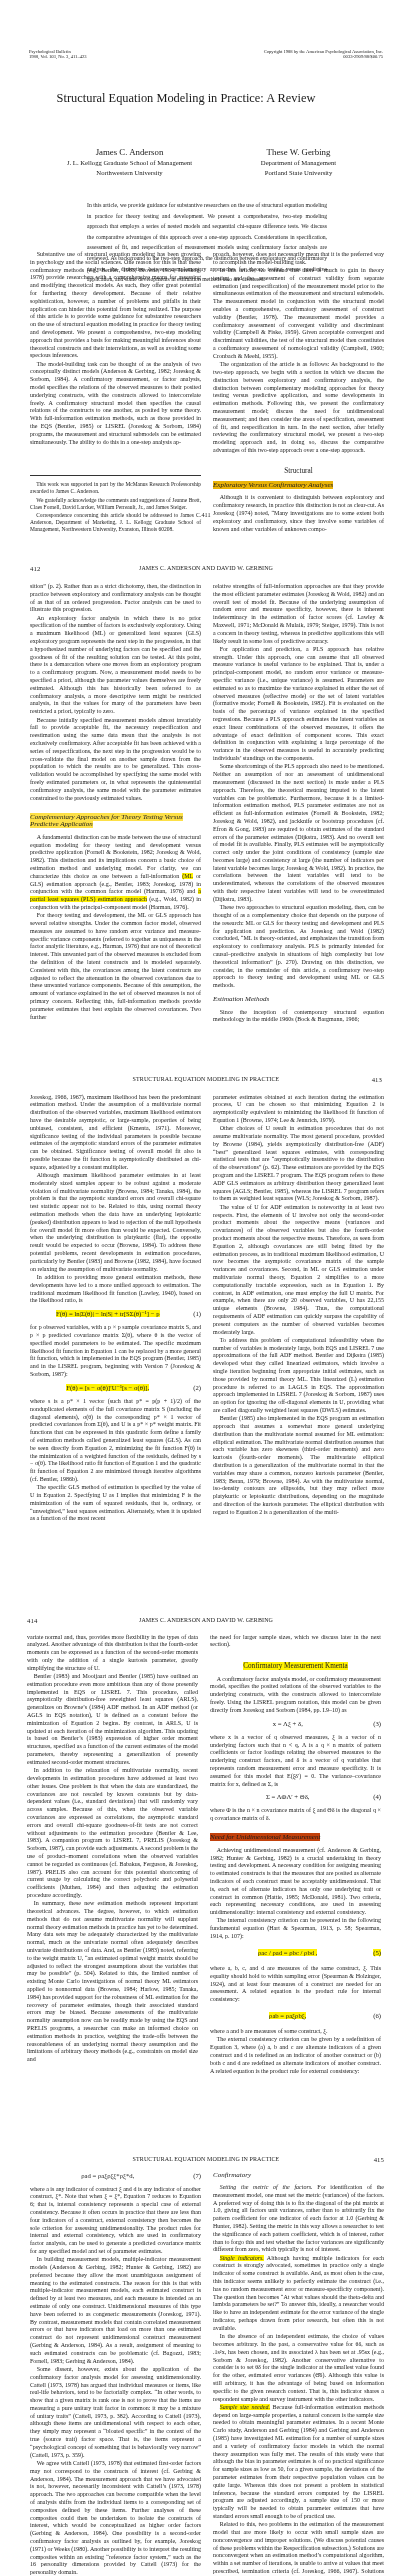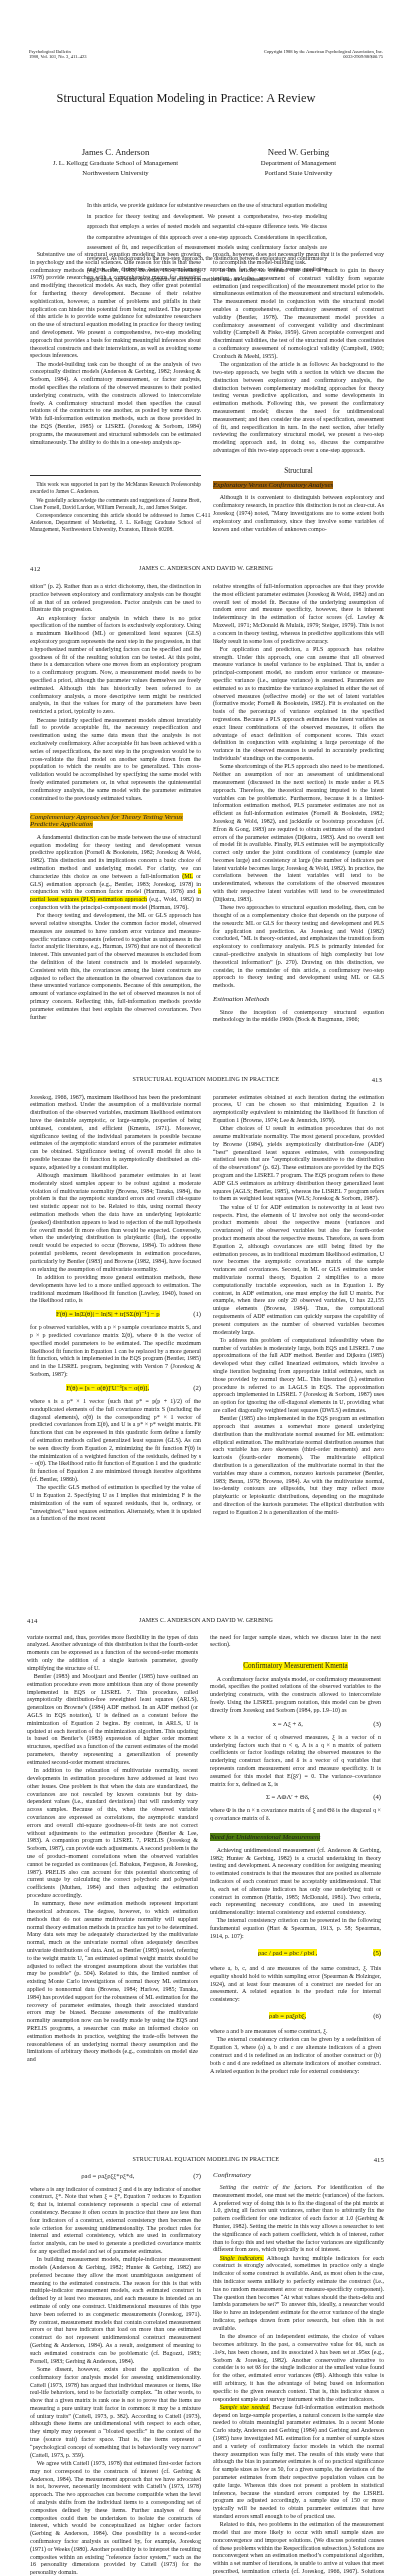--- a/index.html
+++ b/index.html
@@ -40,27 +40,27 @@
   </div>
   <div class="meta" style="right:29px;top:49px;text-align:right;">
     <div>Copyright 1988 by the American Psychological Association, Inc.</div>
     <div>0033-2909/88/$00.75</div>
   </div>
 
   <div class="title" style="top:89px;">
     <div>Structural Equation Modeling in Practice: A Review</div>
   </div>
 
-  <div class="author" style="left:46px;width:139px;top:147px;">
+  <div class="author" style="left:60px;width:139px;top:147px;">
     <div class="nm">James C. Anderson</div>
     <div>J. L. Kellogg Graduate School of Management</div>
     <div>Northwestern University</div>
   </div>
   <div class="author" style="left:247px;width:103px;top:147px;">
-    <div class="nm">Need W. Gerbing</div>
+    <div class="nm">These W. Gerbing</div>
     <div>Department of Management</div>
     <div>Portland State University</div>
   </div>
 
   <div class="abstract" style="top:200px;">In this article, we provide guidance for substantive researchers on the use of structural equation modeling in practice for theory testing and development. We present a comprehensive, two-step modeling approach that employs a series of nested models and sequential chi-square difference tests. We discuss the comparative advantages of this approach over a one-step approach. Considerations in specification, assessment of fit, and respecification of measurement models using confirmatory factor analysis are reviewed. As background to the two-step approach, the distinction between exploratory and confirmatory analysis, the distinction between complementary approaches for theory testing versus predictive application, and some developments in estimation methods also are discussed.</div>
 
   <div class="col" style="left:30px;top:251px;">
     <p>Substantive use of structural equation modeling has been growing in psychology and the social sciences. One reason for this is that these confirmatory methods (e.g., Bentler, 1983; Browne, 1984; Joreskog, 1978) provide researchers with a comprehensive means for assessing and modifying theoretical models. As such, they offer great potential for furthering theory development. Because of their relative sophistication, however, a number of problems and pitfalls in their application can hinder this potential from being realized. The purpose of this article is to provide some guidance for substantive researchers on the use of structural equation modeling in practice for theory testing and development. We present a comprehensive, two-step modeling approach that provides a basis for making meaningful inferences about theoretical constructs and their interrelations, as well as avoiding some specious inferences.</p>
     <p>The model-building task can be thought of as the analysis of two conceptually distinct models (Anderson &amp; Gerbing, 1982; Joreskog &amp; Sorbom, 1984). A confirmatory measurement, or factor analysis, model specifies the relations of the observed measures to their posited underlying constructs, with the constructs allowed to intercorrelate freely. A confirmatory structural model then specifies the causal relations of the constructs to one another, as posited by some theory. With full-information estimation methods, such as those provided in the EQS (Bentler, 1985) or LISREL (Joreskog &amp; Sorbom, 1984) programs, the measurement and structural submodels can be estimated simultaneously. The ability to do this in a one-step analysis ap-</p>
     <div class="fnrule" style="margin-top:29px;"></div>
@@ -69,37 +69,37 @@
       <p>We gratefully acknowledge the comments and suggestions of Jeanne Brett, Claes Fornell, David Larcker, William Perreault, Jr., and James Steiger.</p>
       <p>Correspondence concerning this article should be addressed to James C. Anderson, Department of Marketing, J. L. Kellogg Graduate School of Management, Northwestern University, Evanston, Illinois 60208.</p>
     </div>
   </div>
 
   <div class="col" style="left:213px;top:251px;">
     <p class="noind">proach, however, does not necessarily mean that it is the preferred way to accomplish the model-building task.</p>
     <p>In this article, we contend that there is much to gain in theory testing and the assessment of construct validity from separate estimation (and respecification) of the measurement model prior to the simultaneous estimation of the measurement and structural submodels. The measurement model in conjunction with the structural model enables a comprehensive, confirmatory assessment of construct validity (Bentler, 1978). The measurement model provides a confirmatory assessment of convergent validity and discriminant validity (Campbell &amp; Fiske, 1959). Given acceptable convergent and discriminant validities, the test of the structural model then constitutes a confirmatory assessment of nomological validity (Campbell, 1960; Cronbach &amp; Meehl, 1955).</p>
     <p>The organization of the article is as follows: As background to the two-step approach, we begin with a section in which we discuss the distinction between exploratory and confirmatory analysis, the distinction between complementary modeling approaches for theory testing versus predictive application, and some developments in estimation methods. Following this, we present the confirmatory measurement model; discuss the need for unidimensional measurement; and then consider the areas of specification, assessment of fit, and respecification in turn. In the next section, after briefly reviewing the confirmatory structural model, we present a two-step modeling approach and, in doing so, discuss the comparative advantages of this two-step approach over a one-step approach.</p>
     <div class="sec" style="margin-top:13.4px;">Structural</div>
-    <div class="subsec"><span class="hl" style="background: #a16207;">Exploratory Versus Confirmatory Analyses</span></div>
+    <div class="subsec"><span class="hl" style="background: #eab308;">Exploratory Versus Confirmatory Analyses</span></div>
     <p>Although it is convenient to distinguish between exploratory and confirmatory research, in practice this distinction is not as clear-cut. As Joreskog (1974) noted, “Many investigations are to some extent both exploratory and confirmatory, since they involve some variables of known and other variables of unknown compo-</p>
   </div>
 
   <div class="pagenum-foot" style="top:511px;">411</div>
 </div>
 
 <div class="page" style="top:551px;height:479px;">
   <div class="runhead" style="top:14.4px;">
     <span class="pn" style="left:30px;">412</span>
     <span class="rt">James C. Anderson and David W. Gerbing</span>
   </div>
   <div class="col" style="left:30px;top:32px;">
     <p class="noind">sition” (p. 2). Rather than as a strict dichotomy, then, the distinction in practice between exploratory and confirmatory analysis can be thought of as that of an ordered progression. Factor analysis can be used to illustrate this progression.</p>
     <p>An exploratory factor analysis in which there is no prior specification of the number of factors is exclusively exploratory. Using a maximum likelihood (ML) or generalized least squares (GLS) exploratory program represents the next step in the progression, in that a hypothesized number of underlying factors can be specified and the goodness of fit of the resulting solution can be tested. At this point, there is a demarcation where one moves from an exploratory program to a confirmatory program. Now, a measurement model needs to be specified a priori, although the parameter values themselves are freely estimated. Although this has historically been referred to as confirmatory analysis, a more descriptive term might be restricted analysis, in that the values for many of the parameters have been restricted a priori, typically to zero.</p>
     <p>Because initially specified measurement models almost invariably fail to provide acceptable fit, the necessary respecification and reestimation using the same data mean that the analysis is not exclusively confirmatory. After acceptable fit has been achieved with a series of respecifications, the next step in the progression would be to cross-validate the final model on another sample drawn from the population to which the results are to be generalized. This cross-validation would be accomplished by specifying the same model with freely estimated parameters or, in what represents the quintessential confirmatory analysis, the same model with the parameter estimates constrained to the previously estimated values.</p>
-    <div class="subsec" style="margin-top:11.3px;"><span class="hl" style="background: #eab308;">Complementary Approaches for Theory Testing Versus Predictive Application</span></div>
+    <div class="subsec" style="margin-top:11.3px;"><span class="hl" style="background: #fde047;">Complementary Approaches for Theory Testing Versus Predictive Application</span></div>
     <p><span>A fundamental distinction can be made between the use of structural equation modeling for theory testing and development versus predictive application (Fornell &amp; Bookstein, 1982; Joreskog &amp; Wold, 1982). This distinction and its implications concern a basic choice of estimation method and underlying model. For clarity, we can characterize this choice as one between a full-information </span><span class="hl" style="background: rgb(255, 242, 0);">(ML</span><span> or GLS) estimation approach (e.g., Bentler, 1983; Joreskog, 1978) in conjunction with the common factor model (Harman, 1976) and </span><span class="hl" style="background: rgb(255, 242, 0);">a partial least squares (PLS) estimation approach</span><span> (e.g., Wold, 1982) in conjunction with the principal-component model (Harman, 1976).</span></p>
     <p>For theory testing and development, the ML or GLS approach has several relative strengths. Under the common factor model, observed measures are assumed to have random error variance and measure-specific variance components (referred to together as uniqueness in the factor analytic literature, e.g., Harman, 1976) that are not of theoretical interest. This unwanted part of the observed measures is excluded from the definition of the latent constructs and is modeled separately. Consistent with this, the covariances among the latent constructs are adjusted to reflect the attenuation in the observed covariances due to these unwanted variance components. Because of this assumption, the amount of variance explained in the set of observed measures is not of primary concern. Reflecting this, full-information methods provide parameter estimates that best explain the observed covariances. Two further</p>
   </div>
   <div class="col" style="left:213px;top:32px;">
     <p class="noind">relative strengths of full-information approaches are that they provide the most efficient parameter estimates (Joreskog &amp; Wold, 1982) and an overall test of model fit. Because of the underlying assumption of random error and measure specificity, however, there is inherent indeterminacy in the estimation of factor scores (cf. Lawley &amp; Maxwell, 1971; McDonald &amp; Mulaik, 1979; Steiger, 1979). This is not a concern in theory testing, whereas in predictive applications this will likely result in some loss of predictive accuracy.</p>
     <p>For application and prediction, a PLS approach has relative strength. Under this approach, one can assume that all observed measure variance is useful variance to be explained. That is, under a principal-component model, no random error variance or measure-specific variance (i.e., unique variance) is assumed. Parameters are estimated so as to maximize the variance explained in either the set of observed measures (reflective mode) or the set of latent variables (formative mode; Fornell &amp; Bookstein, 1982). Fit is evaluated on the basis of the percentage of variance explained in the specified regressions. Because a PLS approach estimates the latent variables as exact linear combinations of the observed measures, it offers the advantage of exact definition of component scores. This exact definition in conjunction with explaining a large percentage of the variance in the observed measures is useful in accurately predicting individuals’ standings on the components.</p>
     <p>Some shortcomings of the PLS approach also need to be mentioned. Neither an assumption of nor an assessment of unidimensional measurement (discussed in the next section) is made under a PLS approach. Therefore, the theoretical meaning imputed to the latent variables can be problematic. Furthermore, because it is a limited-information estimation method, PLS parameter estimates are not as efficient as full-information estimates (Fornell &amp; Bookstein, 1982; Joreskog &amp; Wold, 1982), and jackknife or bootstrap procedures (cf. Efron &amp; Gong, 1983) are required to obtain estimates of the standard errors of the parameter estimates (Dijkstra, 1983). And no overall test of model fit is available. Finally, PLS estimates will be asymptotically correct only under the joint conditions of consistency (sample size becomes large) and consistency at large (the number of indicators per latent variable becomes large; Joreskog &amp; Wold, 1982). In practice, the correlations between the latent variables will tend to be underestimated, whereas the correlations of the observed measures with their respective latent variables will tend to be overestimated (Dijkstra, 1983).</p>
     <p>These two approaches to structural equation modeling, then, can be thought of as a complementary choice that depends on the purpose of the research: ML or GLS for theory testing and development and PLS for application and prediction. As Joreskog and Wold (1982) concluded, “ML is theory-oriented, and emphasizes the transition from exploratory to confirmatory analysis. PLS is primarily intended for causal–predictive analysis in situations of high complexity but low theoretical information” (p. 270). Drawing on this distinction, we consider, in the remainder of this article, a confirmatory two-step approach to theory testing and development using ML or GLS methods.</p>
     <div class="subsec">Estimation Methods</div>
     <p>Since the inception of contemporary structural equation methodology in the middle 1960s (Bock &amp; Bargmann, 1966;</p>
@@ -154,21 +154,21 @@
     <div class="eq">
       <span class="lhs">x = Λξ + δ,</span>
       <span class="num">(3)</span>
     </div>
     <p class="noind">where x is a vector of q observed measures, ξ is a vector of n underlying factors such that n &lt; q, Λ is a q × n matrix of pattern coefficients or factor loadings relating the observed measures to the underlying construct factors, and δ is a vector of q variables that represents random measurement error and measure specificity. It is assumed for this model that E(ξδ′) = 0. The variance–covariance matrix for x, defined as Σ, is</p>
     <div class="eq">
       <span class="lhs">Σ = ΛΦΛ′ + Θδ,</span>
       <span class="num">(4)</span>
     </div>
     <p class="noind">where Φ is the n × n covariance matrix of ξ and Θδ is the diagonal q × q covariance matrix of δ.</p>
-    <div class="subsec" style="margin-top:11.3px;"><span class="hl" style="background: #4d7c0f;">Need for Unidimensional Measurement</span></div>
+    <div class="subsec" style="margin-top:11.3px;"><span class="hl" style="background: #c2410c;">Need for Unidimensional Measurement</span></div>
     <p>Achieving unidimensional measurement (cf. Anderson &amp; Gerbing, 1982; Hunter &amp; Gerbing, 1982) is a crucial undertaking in theory testing and development. A necessary condition for assigning meaning to estimated constructs is that the measures that are posited as alternate indicators of each construct must be acceptably unidimensional. That is, each set of alternate indicators has only one underlying trait or construct in common (Hattie, 1985; McDonald, 1981). Two criteria, each representing necessary conditions, are used in assessing unidimensionality: internal consistency and external consistency.</p>
     <p>The internal consistency criterion can be presented in the following fundamental equation (Hart &amp; Spearman, 1913, p. 58; Spearman, 1914, p. 107):</p>
     <div class="eq" style="margin:8.2px 0;">
       <span class="lhs"><span class="hl" style="background: rgb(255, 242, 0);">ρac / ρad = ρbc / ρbd ,</span></span>
       <span class="num"><span class="hl" style="background: rgb(255, 242, 0);">(5)</span></span>
     </div>
     <p class="noind">where a, b, c, and d are measures of the same construct, ξ. This equality should hold to within sampling error (Spearman &amp; Holzinger, 1924), and at least four measures of a construct are needed for an assessment. A related equation is the product rule for internal consistency:</p>
     <div class="eq" style="margin:8.2px 0;">
       <span class="lhs"><span class="hl" style="background: rgb(255, 242, 0);">ρab = ρaξρbξ,</span></span>
       <span class="num">(6)</span>

